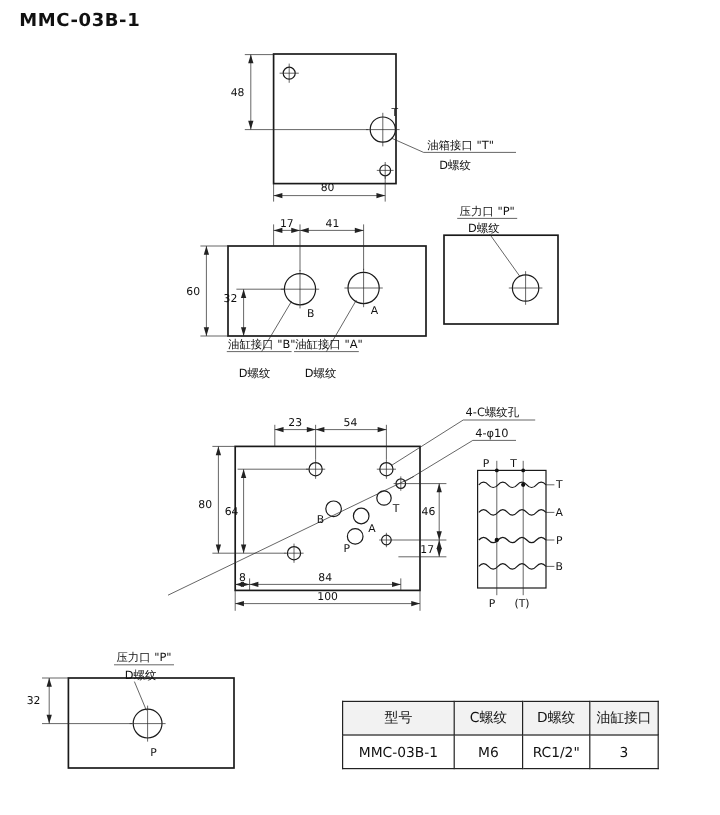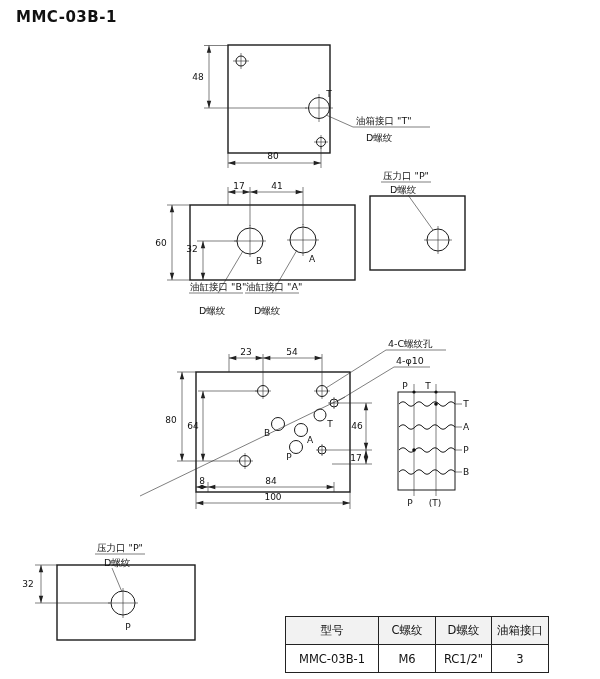--- a/index.html
+++ b/index.html
@@ -7,21 +7,21 @@
   .page{position:relative;width:600px;height:679px;background:#ffffff;overflow:hidden;font-family:"DejaVu Sans","Liberation Sans",sans-serif;padding-left:24px;}
   .title{position:absolute;left:16px;top:8px;font-size:15px;font-weight:bold;letter-spacing:.5px;color:#111;}
   svg{position:absolute;left:0;top:0;}
   .ol{fill:none;stroke:#1a1a1a;stroke-width:1.4;}
   .c{fill:none;stroke:#1a1a1a;stroke-width:1;}
   .t{fill:none;stroke:#2a2a2a;stroke-width:.6;}
   text{fill:#111;font-family:"DejaVu Sans","Liberation Sans",sans-serif;}
   .d{font-size:9px;text-anchor:middle;}
   .k{font-size:9.5px;}
   .spec-table{position:absolute;left:285px;top:584px;}
-  .spec-table table{border-collapse:collapse;margin-top:32px;}
+  .spec-table table{border-collapse:collapse;}
   .spec-table th,.spec-table td{border:1px solid #222;text-align:center;vertical-align:middle;font-size:11.5px;font-weight:normal;height:27px;padding:0;color:#111;}
   .spec-table th{background:#f2f2f2;}
   .w1{width:92px;}.w2{width:56px;}.w3{width:55px;}.w4{width:56px;}
 </style>
 </head>
 <body>
 
 <div class="page">
   <div class="title">MMC-03B-1</div>
 
@@ -168,21 +168,21 @@
     </g>
   </svg>
 
   <div class="spec-table">
     <table>
       <tbody>
           <tr>
         <th class="w1">型号</th>
         <th class="w2">C螺纹</th>
         <th class="w3">D螺纹</th>
-        <th class="w4">油箱接口</th>
+        <th class="w4">油缸接口</th>
       </tr>
       <tr>
         <td>MMC-03B-1</td>
         <td>M6</td>
         <td>RC1/2"</td>
         <td>3</td>
       </tr>
     </tbody>
       </table>
   </div>

